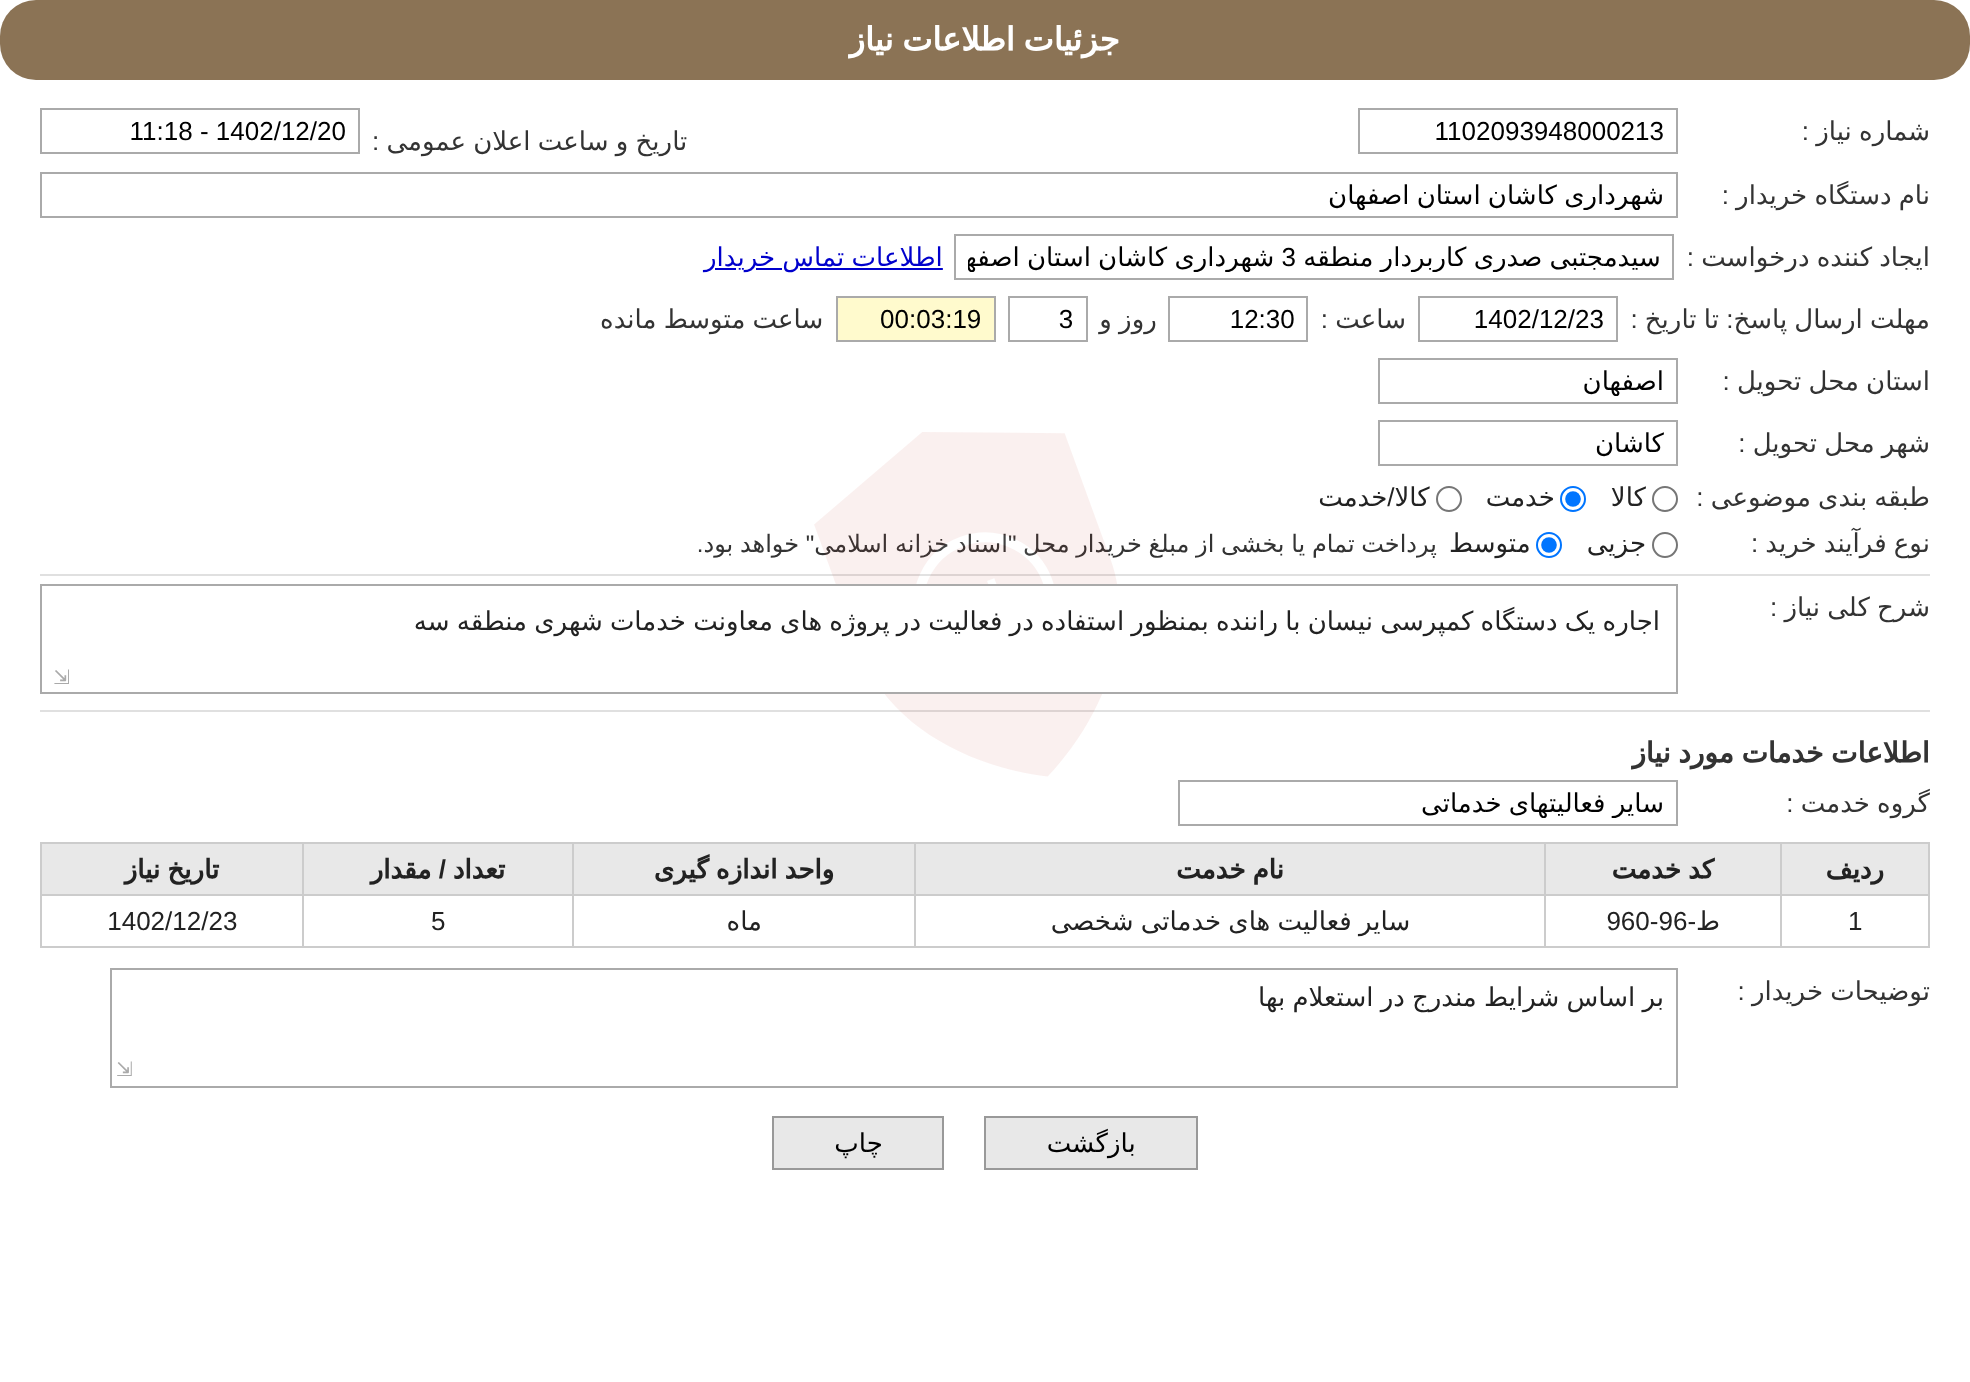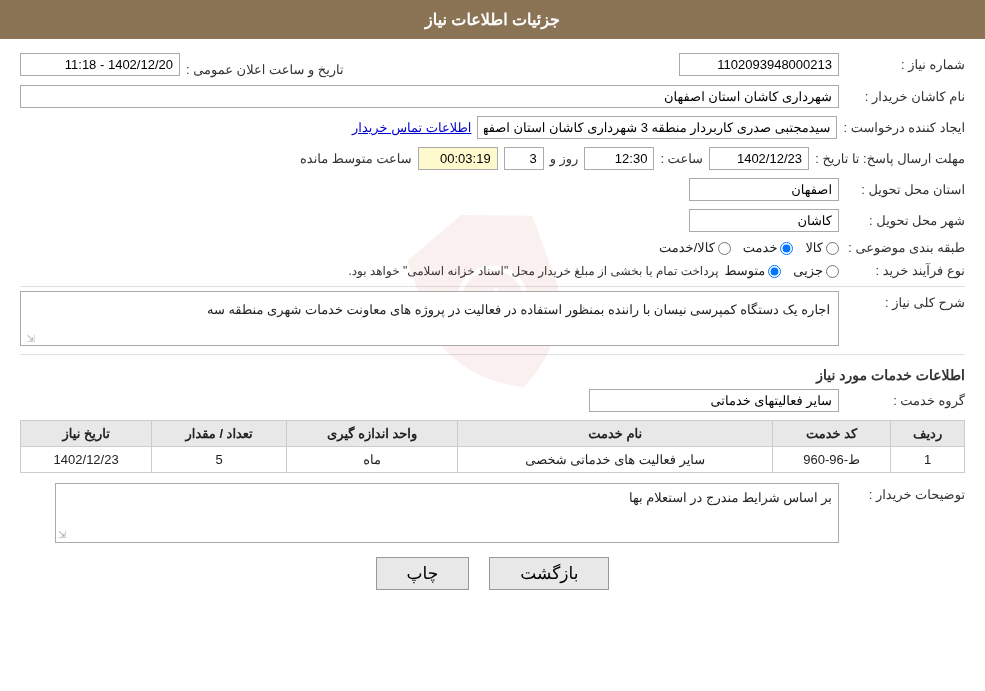--- a/index.html
+++ b/index.html
@@ -17,20 +17,21 @@
       min-height: 691px;
     }
     .header-bar {
       background: #8B7355;
       color: #fff;
       text-align: center;
       padding: 10px 0;
       font-size: 16px;
       font-weight: bold;
       letter-spacing: 1px;
+      border-radius: 18px;
     }
     .content {
       padding: 12px 20px;
     }
     .form-row {
       display: flex;
       align-items: center;
       margin-bottom: 8px;
       gap: 6px;
     }
@@ -143,21 +144,21 @@
     }
     .button-row {
       display: flex;
       justify-content: center;
       gap: 20px;
       margin-top: 14px;
       margin-bottom: 10px;
     }
     .btn {
       padding: 5px 30px;
-      font-size: 17px;
+      font-size: 13px;
       font-family: Tahoma, Arial, sans-serif;
       cursor: pointer;
       border: 1px solid #999;
     }
     .btn-print {
       background: #e8e8e8;
     }
     .btn-back {
       background: #e8e8e8;
     }
@@ -210,21 +211,21 @@
 
       <div class="form-row">
         <span class="label">شماره نیاز :</span>
         <input class="input-box input-medium" type="text" readonly="" value="1102093948000213" style="">
         <span style="flex:1"></span>
         <span class="label" style="min-width:auto;margin-top:11px;">تاریخ و ساعت اعلان عمومی :</span>
         <input class="input-box" style="width: 160px;" type="text" readonly="" value="1402/12/20 - 11:18">
       </div>
 
       <div class="form-row">
-        <span class="label">نام کاشان خریدار :</span>
+        <span class="label">نام دستگاه خریدار :</span>
         <input class="input-box input-wide" type="text" readonly="" value="شهرداری کاشان استان اصفهان" style="">
       </div>
 
       <div class="form-row">
         <span class="label">ایجاد کننده درخواست :</span>
         <input class="input-box" style="width: 360px;" type="text" readonly="" value="سیدمجتبی صدری کاربردار منطقه 3 شهرداری کاشان استان اصفهان">
         <span class="blue-link">اطلاعات تماس خریدار</span>
       </div>
 
       <div class="form-row">

